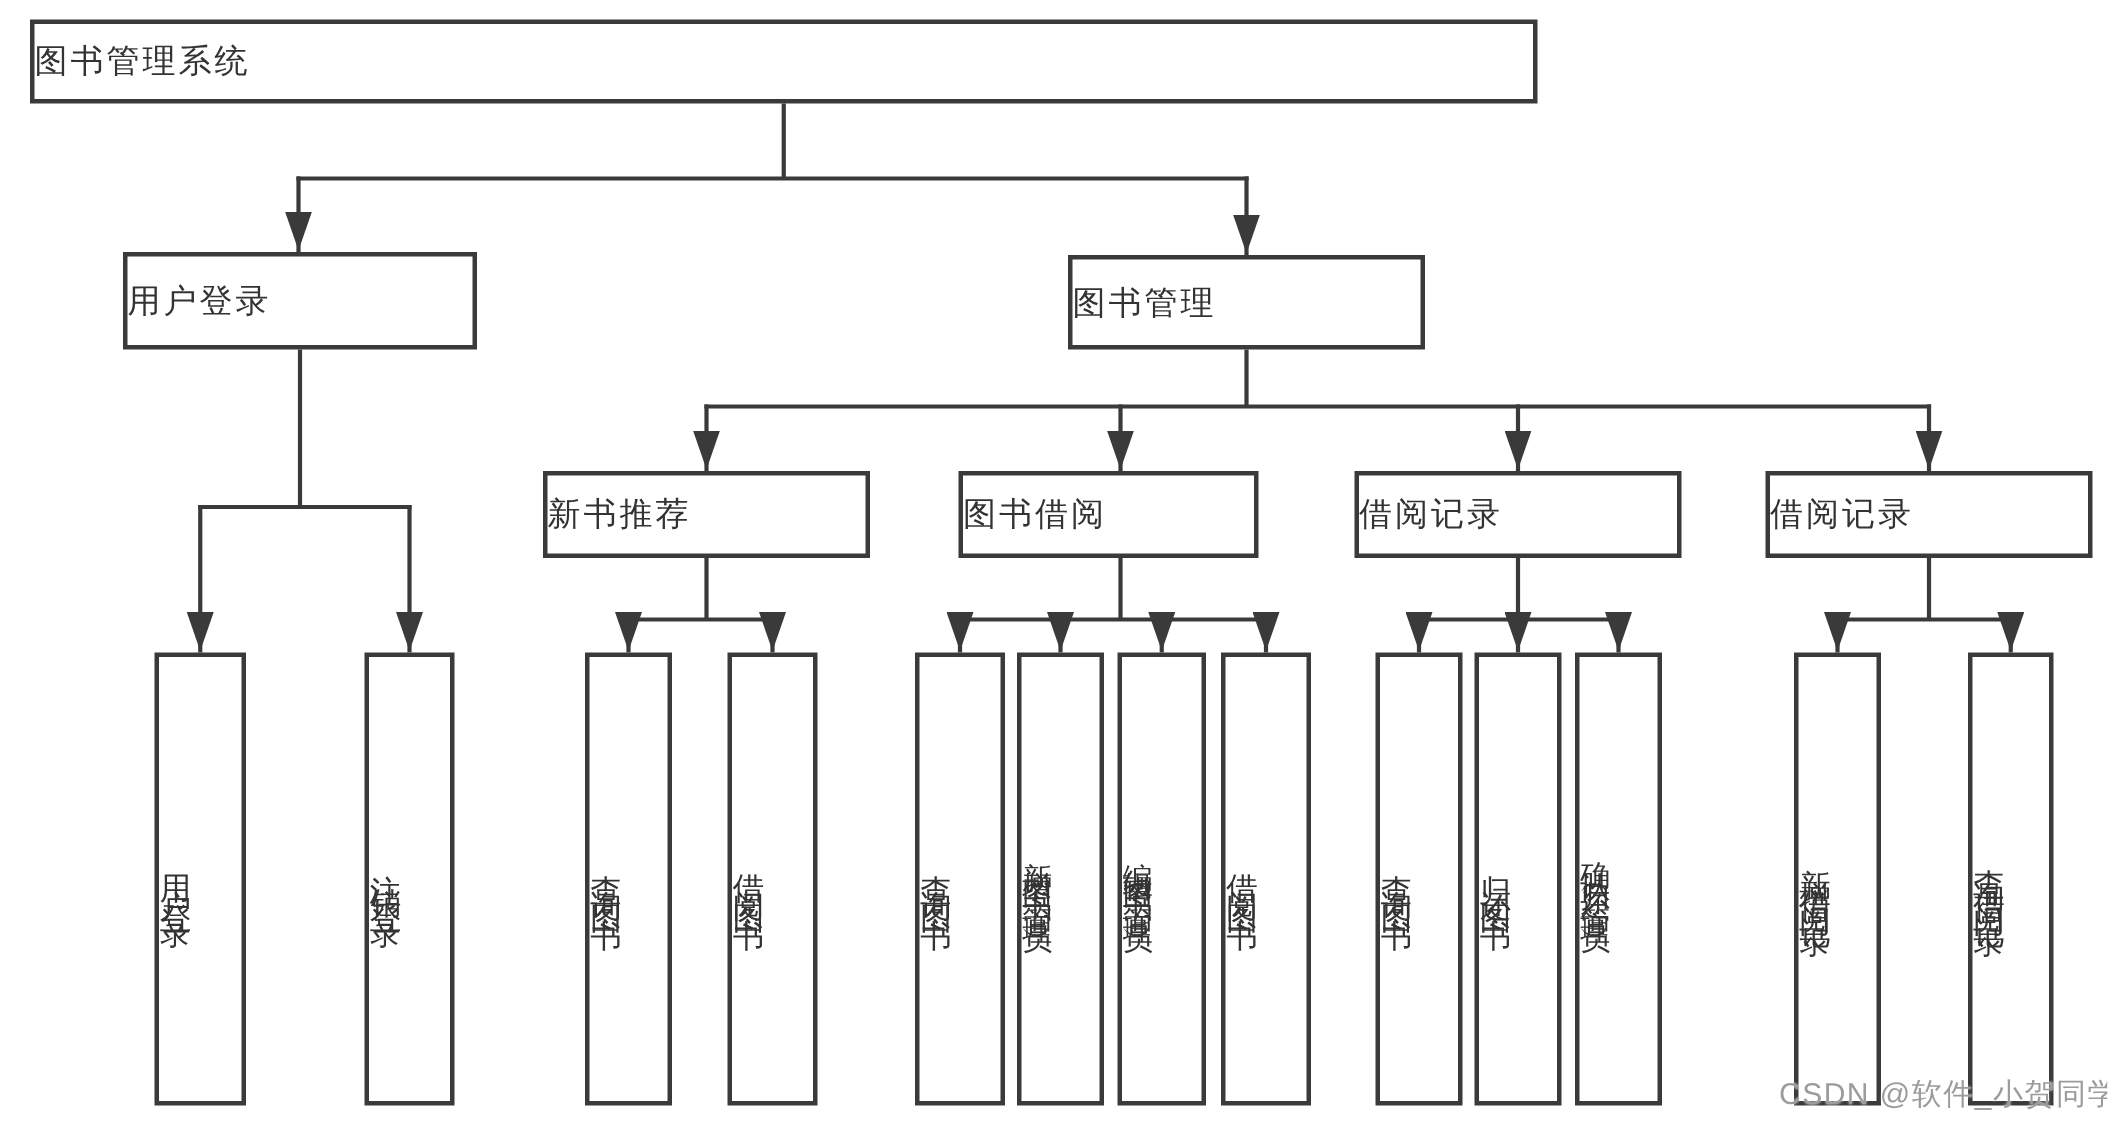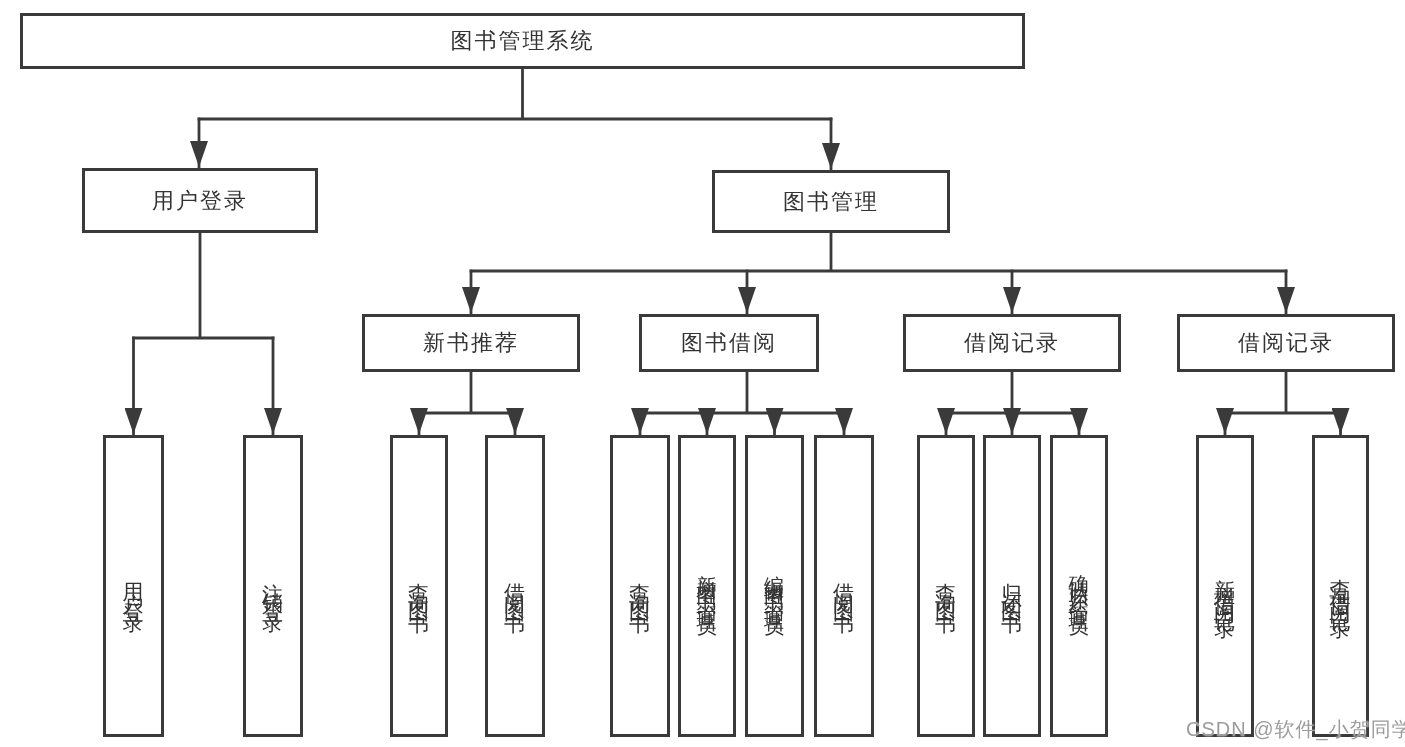--- a/index.html
+++ b/index.html
@@ -19,21 +19,21 @@
   }
   .connectors{
     position:absolute;left:0;top:0;
     color:var(--line);
   }
   .node{
     position:absolute;
     box-sizing:border-box;
     border:3px solid var(--line);
     background:#fff;
-    display:flex;align-items:center;justify-content:center;
+    display:flex;align-items:center;justify-content:flex-start;
     color:var(--text);
   }
   .node span{
     font-size:22px;
     letter-spacing:2px;
     white-space:nowrap;
     color:var(--text);
   }
   .leaf span{
     writing-mode:vertical-rl;
@@ -124,21 +124,21 @@
   <div class="node" style="left:82px;top:168px;width:236px;height:65px">
     <span>用户登录</span>
   </div>
   <div class="node" style="left:362px;top:314px;width:218px;height:58px">
     <span>新书推荐</span>
   </div>
 
   <div class="node" style="left:712px;top:170px;width:238px;height:63px">
     <span>图书管理</span>
   </div>
-  <div class="node" style="left:639px;top:314px;width:180px;height:58px">
+  <div class="node" style="left:639px;top:314px;width:200px;height:58px">
     <span>图书借阅</span>
   </div>
   <div class="node" style="left:903px;top:314px;width:218px;height:58px">
     <span>借阅记录</span>
   </div>
   <div class="node" style="left:1177px;top:314px;width:218px;height:58px">
     <span>借阅记录</span>
   </div>
 
   <div class="node leaf" style="left:103px;top:435px;width:61px;height:302px">

